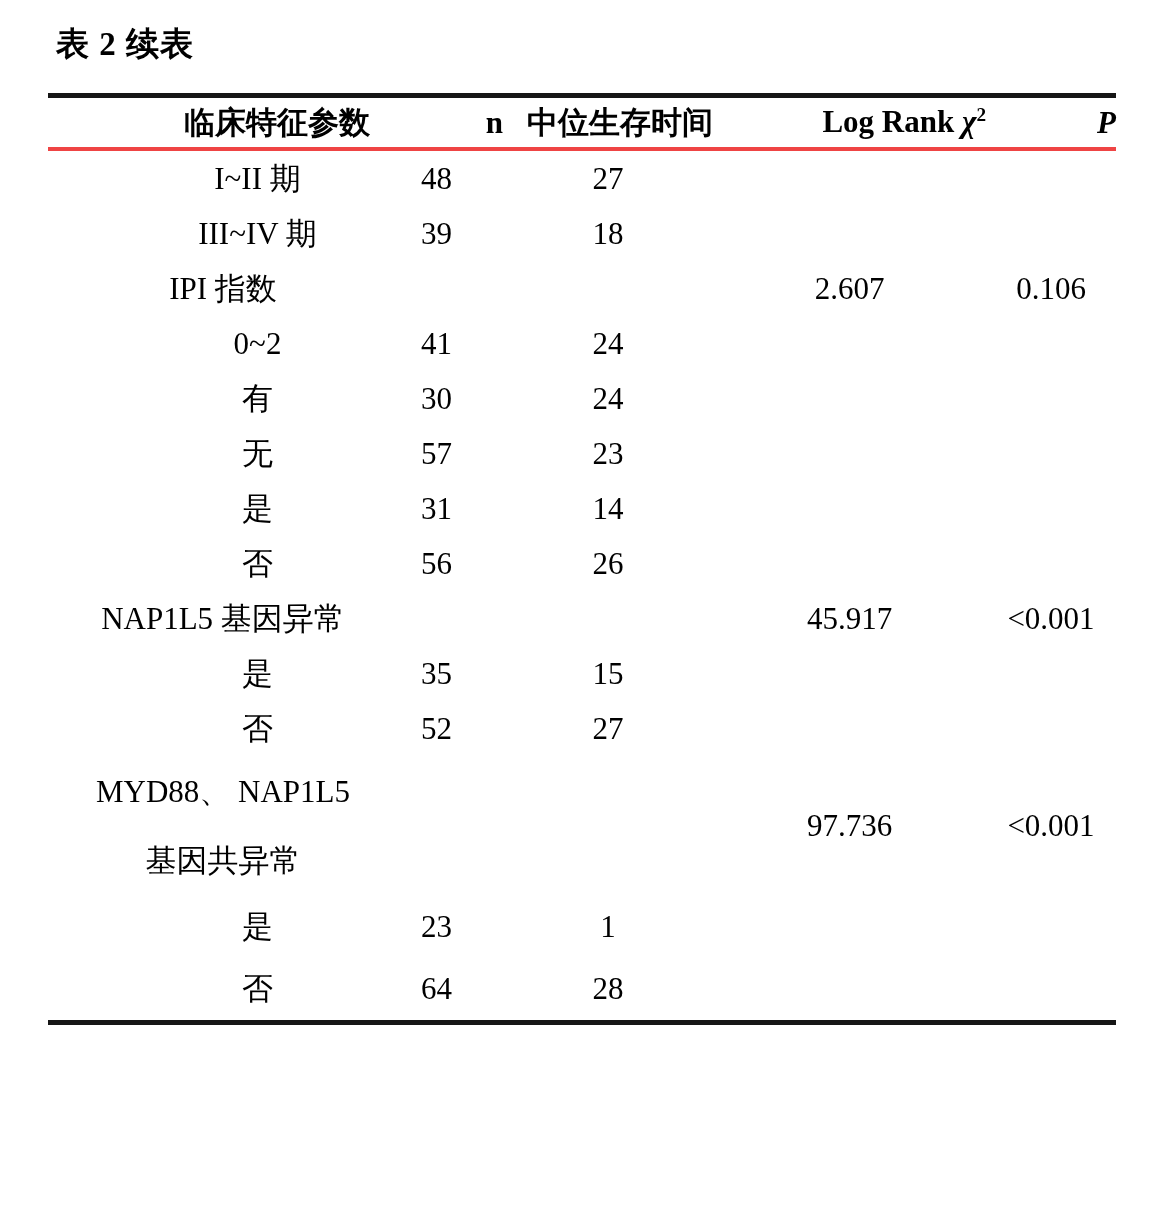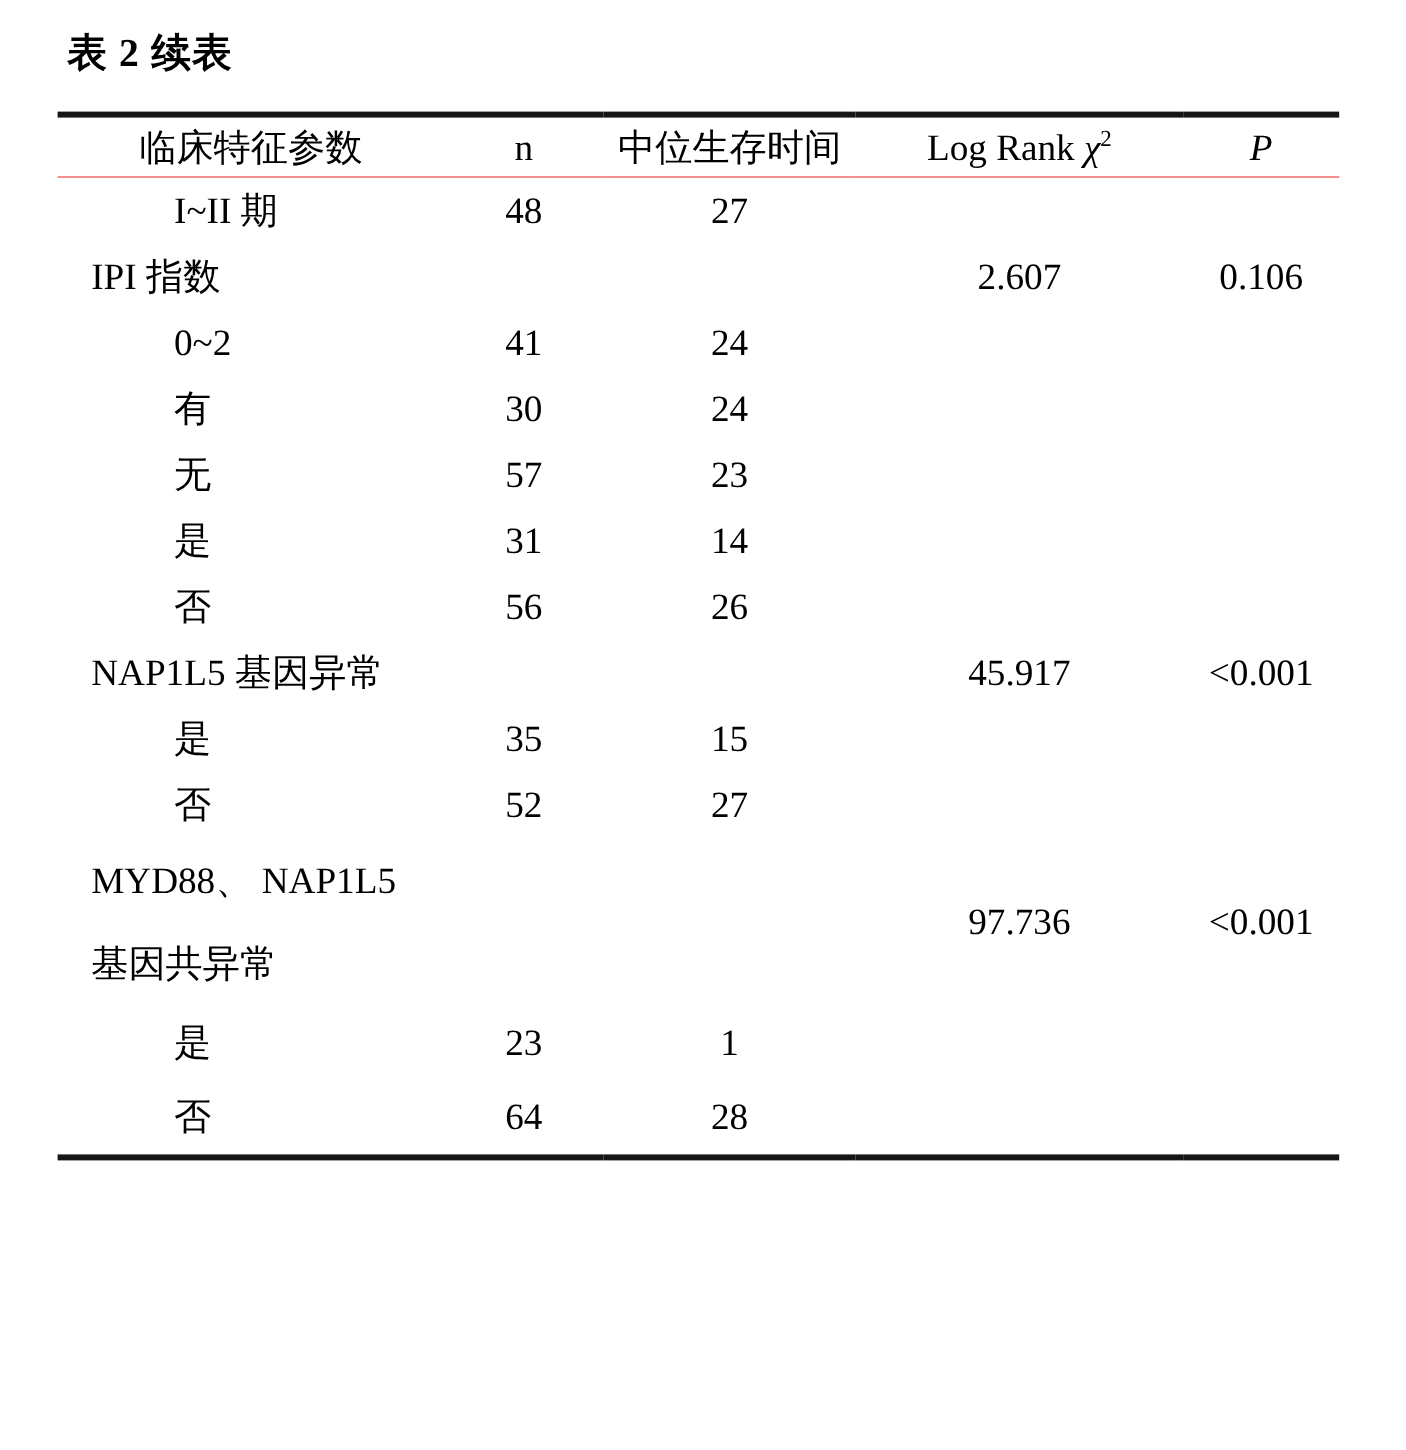--- a/index.html
+++ b/index.html
@@ -31,36 +31,36 @@
     border-top: 5px solid #161616;
     border-bottom: 5px solid #161616;
     font-size: 31px;
   }
   col.c1 { width: 322px; }
   col.c2 { width: 133px; }
   col.c3 { width: 210px; }
   col.c4 { width: 273px; }
   col.c5 { width: 130px; }
   thead th {
-    font-weight: 400;
-    text-align: center;
+    font-weight: 700;
+    text-align: right;
     vertical-align: middle;
     height: 49px;
-    border-bottom: 1px solid #ef4444;
+    border-bottom: 4px solid #ef4444;
     padding: 0;
   }
   thead th .chi { font-style: italic; }
   thead th sup { font-size: 0.62em; }
   thead th.p-head { font-style: italic; }
   tbody td {
     height: 55px;
     padding: 0;
     vertical-align: middle;
   }
-  td.label { text-align: left; padding-left: 28px; }
+  td.label { text-align: center; padding-left: 28px; }
   td.label.indent { padding-left: 97px; }
   td.num { text-align: center; }
   tr.tall td { height: 132px; }
   tr.tall td.label { padding-top: 4px; padding-bottom: 4px; }
   .label-line { line-height: 37px; }
   .label-line + .label-line { margin-top: 32px; }
   tr.spaced td { height: 62px; }
 </style>
 </head>
 <body>
@@ -83,20 +83,27 @@
         <th>中位生存时间</th>
         <th><span>Log Rank </span><span class="chi">χ</span><sup>2</sup></th>
         <th class="p-head">P</th>
       </tr>
     </thead>
     <tbody id="table-body">
         <tr>
           <td class="label indent">I~II 期</td>
           <td class="num">48</td>
           <td class="num">27</td>
+          <td class="num"></td>
+          <td class="num"></td>
+        </tr>
+        <tr>
+          <td class="label indent">III~IV 期</td>
+          <td class="num">39</td>
+          <td class="num">18</td>
           <td class="num"></td>
           <td class="num"></td>
         </tr>
         <tr>
           <td class="label">IPI 指数</td>
           <td class="num"></td>
           <td class="num"></td>
           <td class="num">2.607</td>
           <td class="num">0.106</td>
         </tr>

